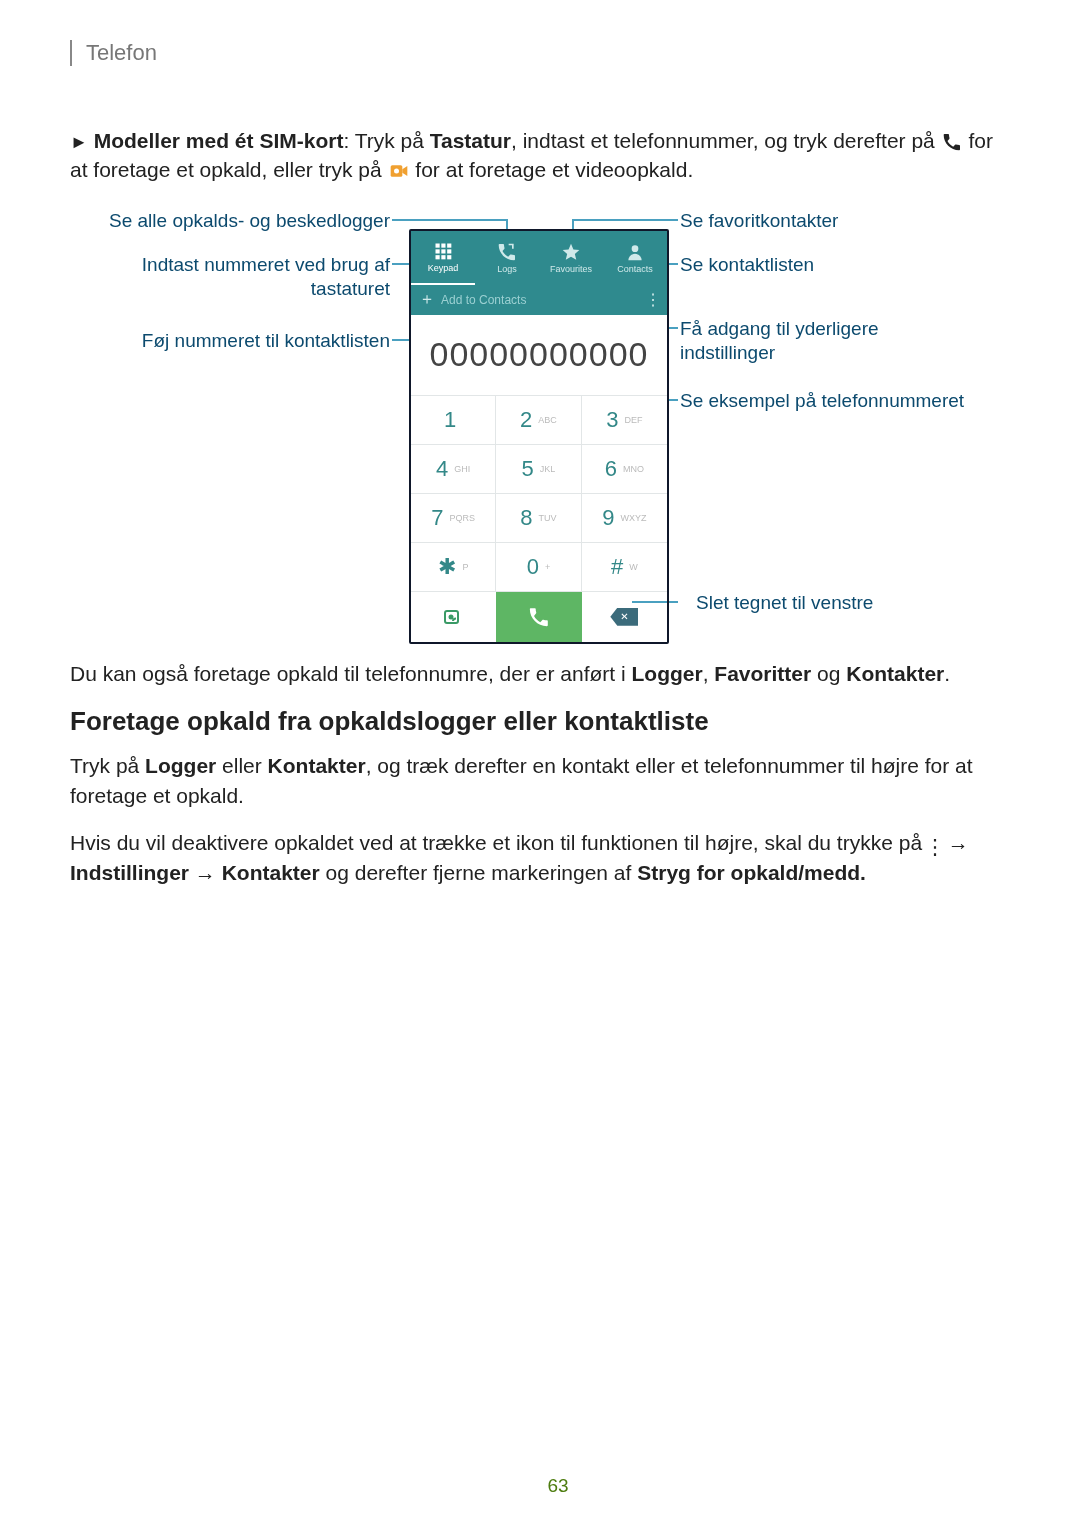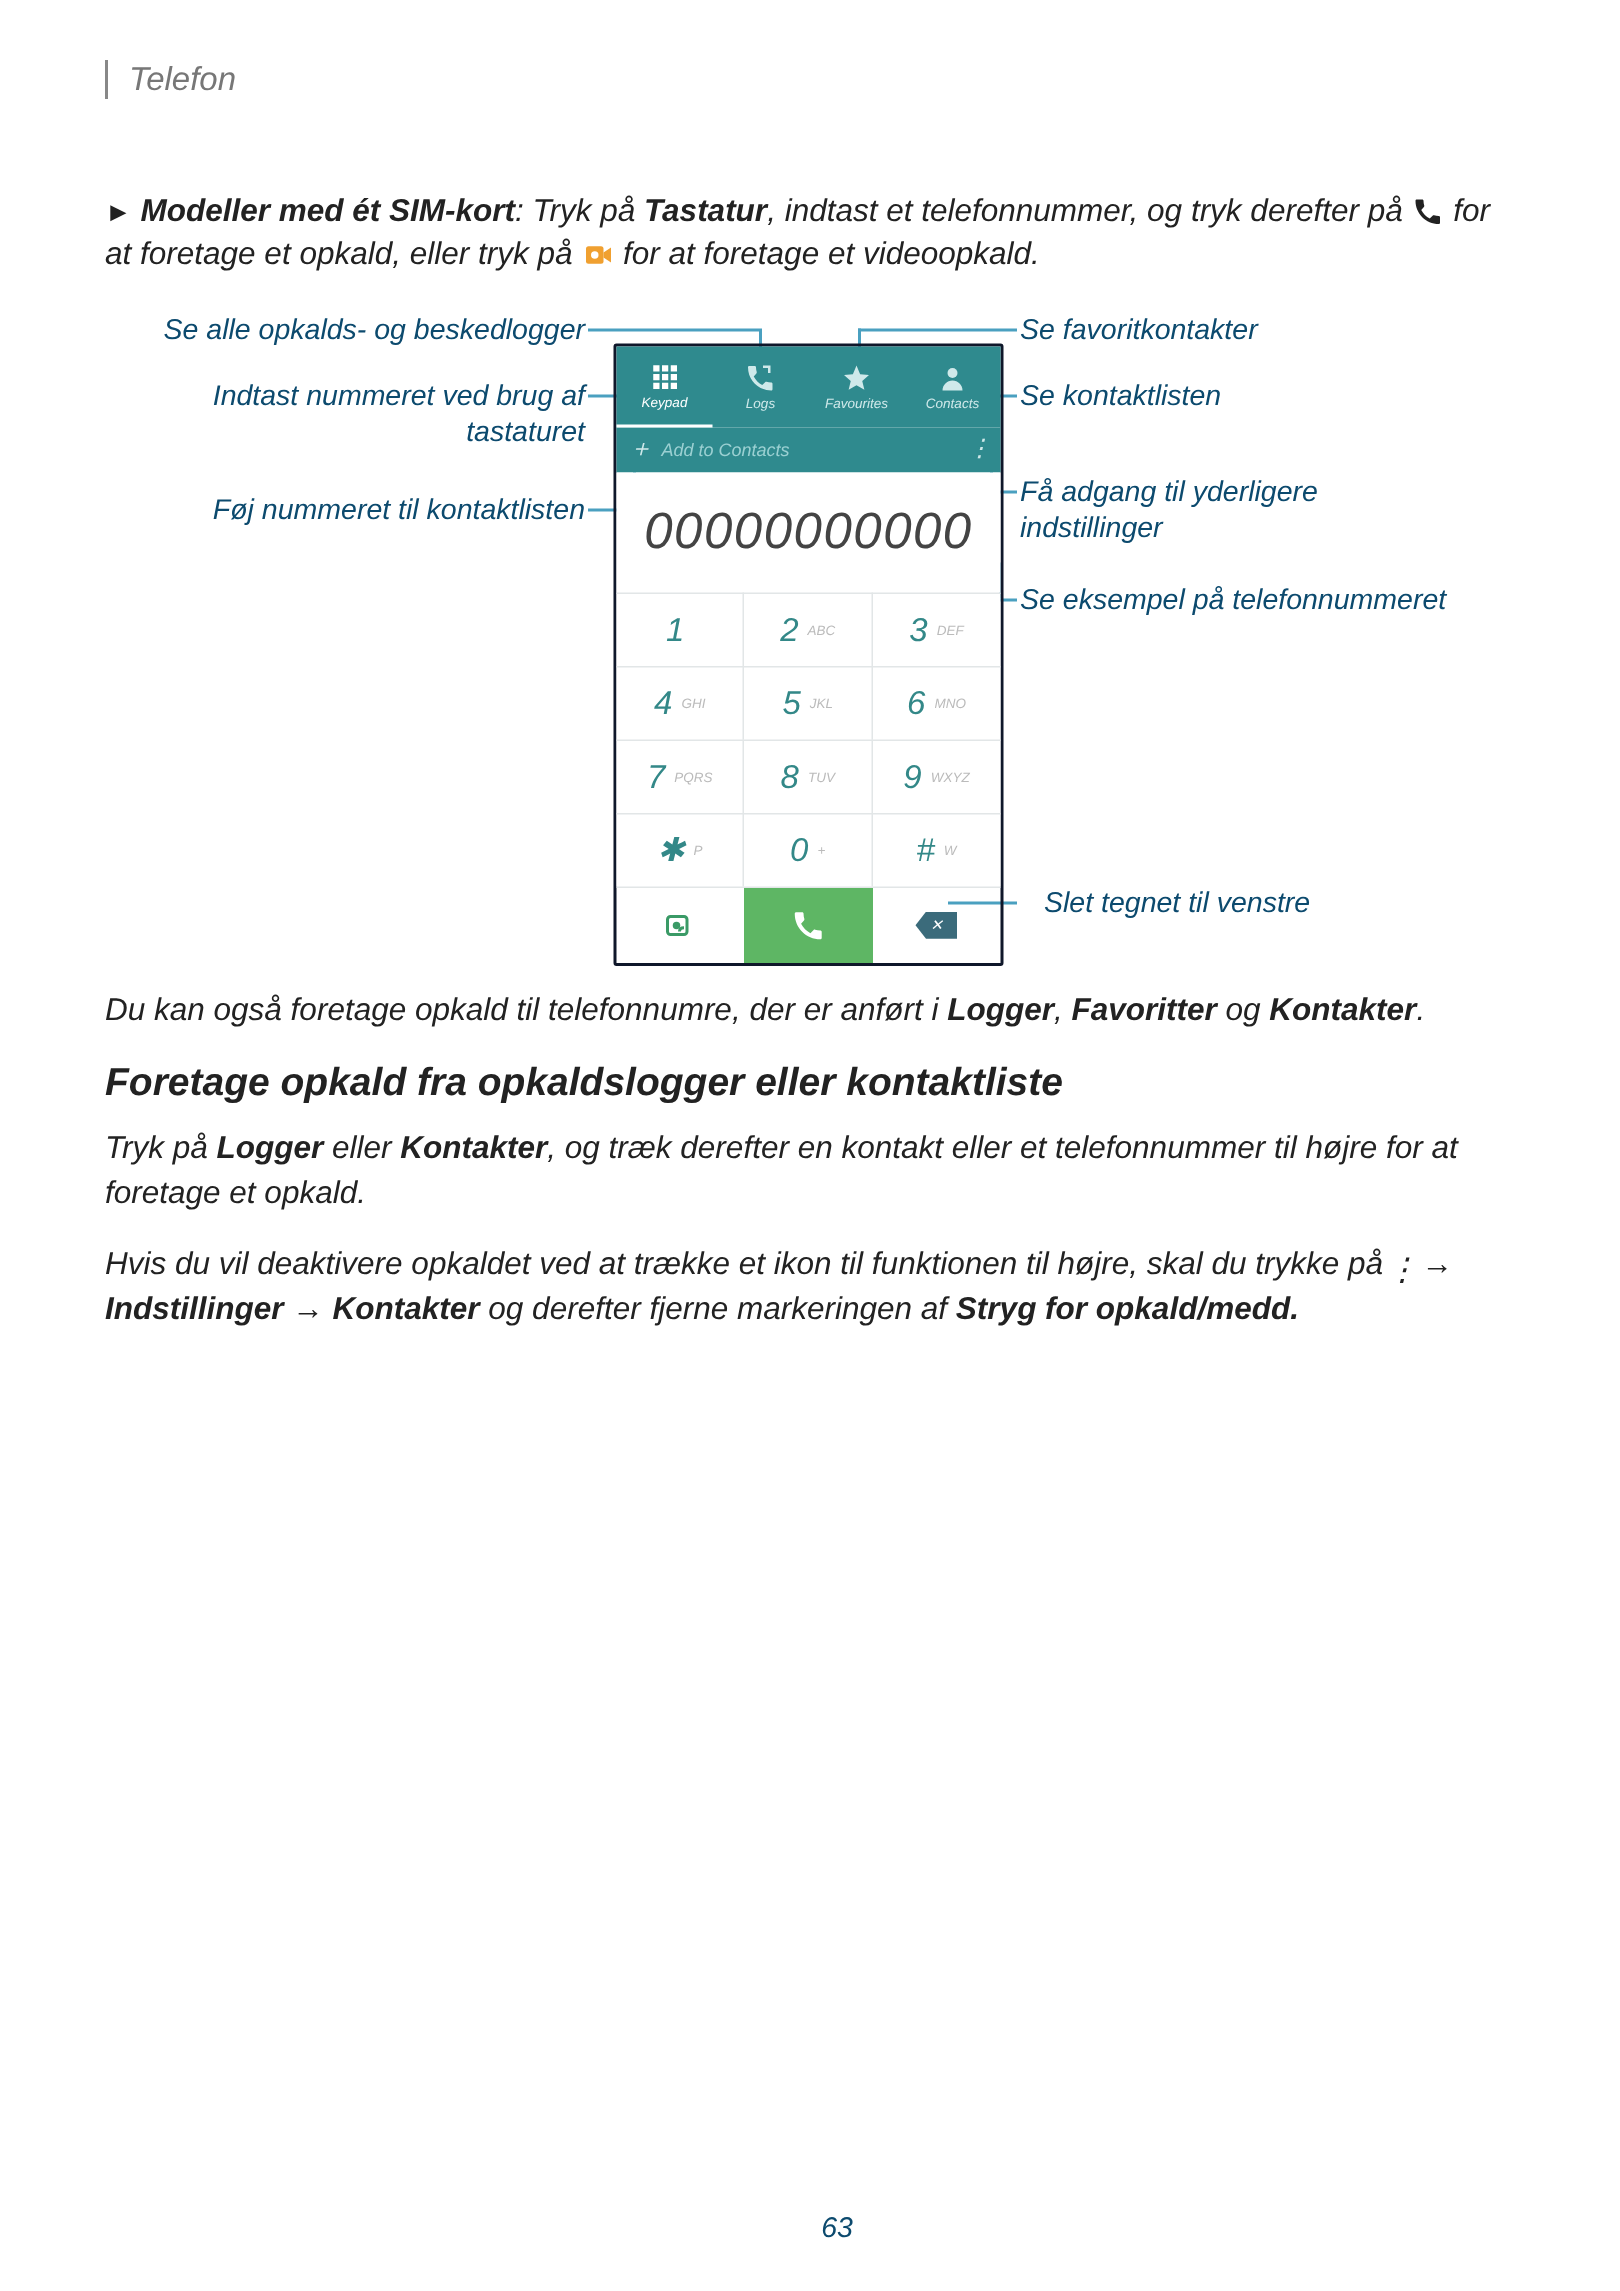--- a/index.html
+++ b/index.html
@@ -9,21 +9,20 @@
     font-family: Arial, Helvetica, sans-serif;
     color: #333;
     background: #fff;
   }
   .page {
     position: relative;
     width: 1080px;
     min-height: 1527px;
     box-sizing: border-box;
     padding: 40px 70px 40px 70px;
-    font-style: italic;
   }
   .header-line {
     border-left: 2px solid #888;
     padding-left: 14px;
     color: #777;
     font-size: 22px;
     margin-bottom: 60px;
   }
   .para {
     font-size: 21px;
@@ -162,21 +161,21 @@
     font-weight: bold;
     margin: 18px 0 14px 0;
     color: #222;
   }
   .page-num {
     position: absolute;
     bottom: 30px;
     left: 0; right: 0;
     text-align: center;
     font-size: 19px;
-    color: #0c4a6e;
+    color: #4d7c0f;
     padding-left: 36px;
   }
 </style>
 </head>
 <body>
 
 <div class="page">
 
   <div class="header-line">Telefon</div>
 

